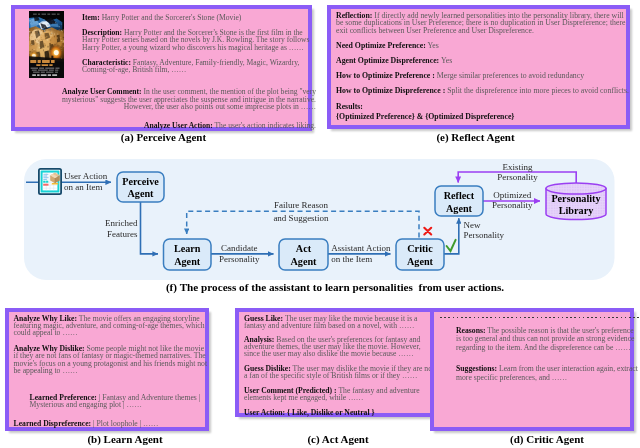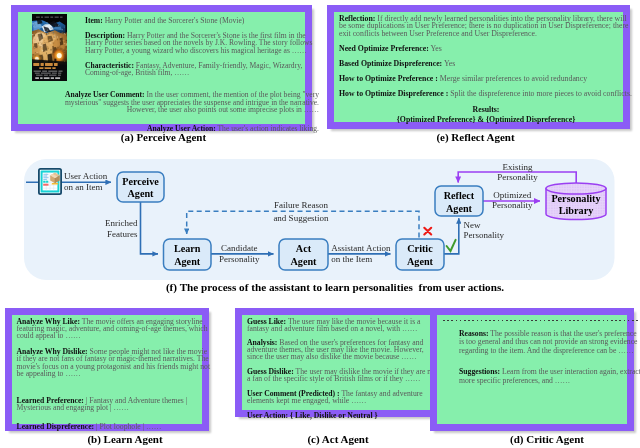--- a/index.html
+++ b/index.html
@@ -1,58 +1,58 @@
 <!DOCTYPE html>
 <html><head>
 <meta charset="utf-8">
 <style>
 html,body{margin:0;padding:0;}
 body{width:640px;height:448px;background:#ffffff;font-family:"Liberation Serif",serif;overflow:hidden;position:relative;}
 #stage{position:absolute;left:0;top:0;width:640px;height:448px;}
-.panel{position:absolute;background:#86efac;border:7px solid #8b5cf6;box-shadow:2.5px 2.5px 2px -1px rgba(0,0,0,0.22);box-sizing:border-box;}
+.panel{position:absolute;background:#f9a8d4;border:4px solid #8b5cf6;box-shadow:2.5px 2.5px 2px -1px rgba(0,0,0,0.22);box-sizing:border-box;}
 .caption{position:absolute;font-weight:bold;text-align:center;font-size:11px;color:#000;line-height:12px;margin-left:20px;}
 .ptext{color:#5a5a5a;font-size:7.6px;line-height:7.3px;}
 .ptext b{color:#101010;font-weight:bold;}
 .para{margin:0 0 7.6px 0;}
 .para:last-child{margin-bottom:16px;}
 
 
 #panel-a{left:11px;top:5px;width:301px;height:126px;}
 #cap-a{left:0px;top:131px;width:287px;}
 #poster{position:absolute;left:13.7px;top:2.4px;width:35px;height:67px;background:#000;overflow:hidden;}
 #a-body{position:absolute;left:67px;top:5.3px;width:232px;}
 #a-lower{position:absolute;left:17px;top:79.3px;width:284px;text-align:right;}
 #a-lower .para{margin-bottom:12px;}
 
 
 #panel-e{left:327px;top:5px;width:303px;height:124px;}
 #cap-e{left:327px;top:131px;width:257px;}
 #e-body{position:absolute;left:5px;top:2.6px;width:294px;font-size:7.8px;line-height:7.7px;}
 #e-body .para{margin:0 0 7.3px 0;}
-#e-body .tight{margin:0 0 1px 0;line-height:9px;text-align:center;}
+#e-body .tight{margin:0 0 1px 0;line-height:9px;}
 
 
 
 #diagram{position:absolute;left:0;top:150px;width:640px;height:132px;}
 #cap-f{left:0px;top:281px;width:630px;font-size:11.2px;}
 #icon-user{position:absolute;left:38.3px;top:17.7px;width:24px;height:27px;z-index:2;}
 
 
 .nodelabel text{font-family:"Liberation Serif",serif;font-size:10.2px;font-weight:bold;fill:#000;text-anchor:middle;}
 .edgelabel text{font-family:"Liberation Serif",serif;font-size:9px;fill:#2a2a2a;text-anchor:middle;}
 .edgelabel text.ta-start{text-anchor:start;}
 .edgelabel text.ta-end{text-anchor:end;}
 
 
 #panel-b{left:4.5px;top:307.5px;width:204px;height:123px;}
 #b-body{top:3.4px;}
 #b-body .para{margin-bottom:13.6px;}
 #b-body .para:first-child{margin-bottom:9.2px;}
 #b-body .para:nth-child(2){margin-bottom:19.8px;}
-#b-body .para:nth-child(3){margin-bottom:12.5px;}
+#b-body .para:nth-child(3){margin-bottom:12.5px;margin-left:16px;}
 #cap-b{left:4px;top:433px;width:202px;}
 #panel-c{left:235px;top:307.5px;width:204px;height:109px;}
 #cap-c{left:218px;top:433px;width:200px;}
 #panel-d{left:430px;top:307.5px;width:204px;height:123px;}
 #cap-d{left:430px;top:433px;width:194px;}
 .bbody{position:absolute;left:5px;top:3px;width:194px;font-size:7.7px;line-height:7.1px;}
 .bbody .para{margin:0 0 7.6px 0;}
 #d-body{left:6px;top:5px;width:199px;line-height:8.7px;}
 #d-body .critrow{padding-left:16px;position:relative;margin-bottom:12.5px;}
 #d-body .indent{padding-left:16px;margin-bottom:12.6px;}
@@ -337,21 +337,21 @@
       <p class="para"><b>Analyze User Comment:</b> <span>In the user comment, the mention of the plot being "very mysterious" suggests the user appreciates the suspense and intrigue in the narrative. However, the user also points out some imprecise plots in ……</span></p>
       <p class="para"><b>Analyze User Action:</b> <span>The user's action indicates liking.</span></p>
     </div>
   </div>
   <div class="caption" id="cap-a">(a) Perceive Agent</div>
 
   <div class="panel" id="panel-e">
     <div id="e-body" class="ptext">
       <p class="para"><b>Reflection:</b> <span>If directly add newly learned personalities into the personality library, there will be some duplications in User Preference; there is no duplication in User Dispreference; there exit conflicts between User Preference and User Dispreference.</span></p>
       <p class="para"><b>Need Optimize Preference:</b> <span>Yes</span></p>
-      <p class="para"><b>Based Optimize Dispreference:</b> <span>Yes</span></p>
+      <p class="para"><b>Agent Optimize Dispreference:</b> <span>Yes</span></p>
       <p class="para"><b>How to Optimize Preference :</b> <span>Merge similar preferences to avoid redundancy</span></p>
       <p class="para"><b>How to Optimize Dispreference :</b> <span>Split the dispreference into more pieces to avoid conflicts.</span></p>
       <p class="tight"><b>Results:</b></p>
       <p class="tight"><b>{Optimized Preference} &amp; {Optimized Dispreference}</b></p>
     </div>
   </div>
   <div class="caption" id="cap-e">(e) Reflect Agent</div>
 
   <div id="diagram">
     <svg id="dsvg" width="640" height="132" viewBox="0 0 640 132">

